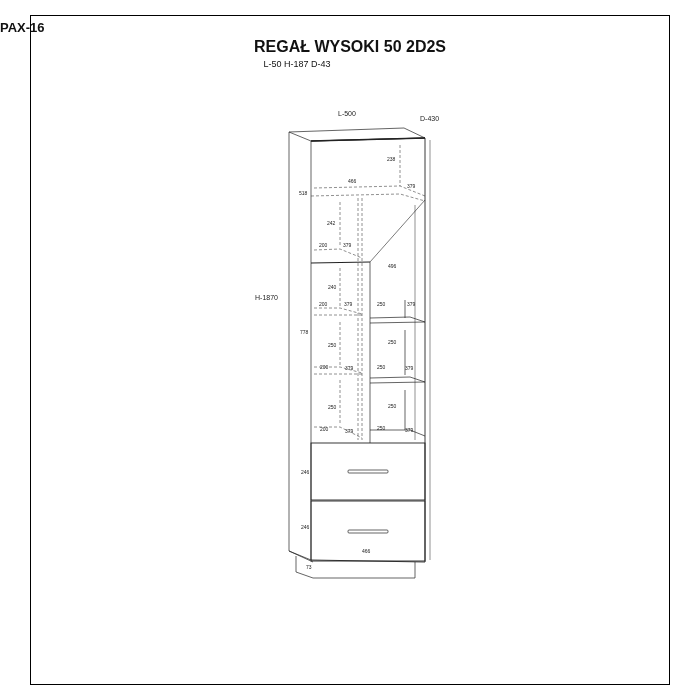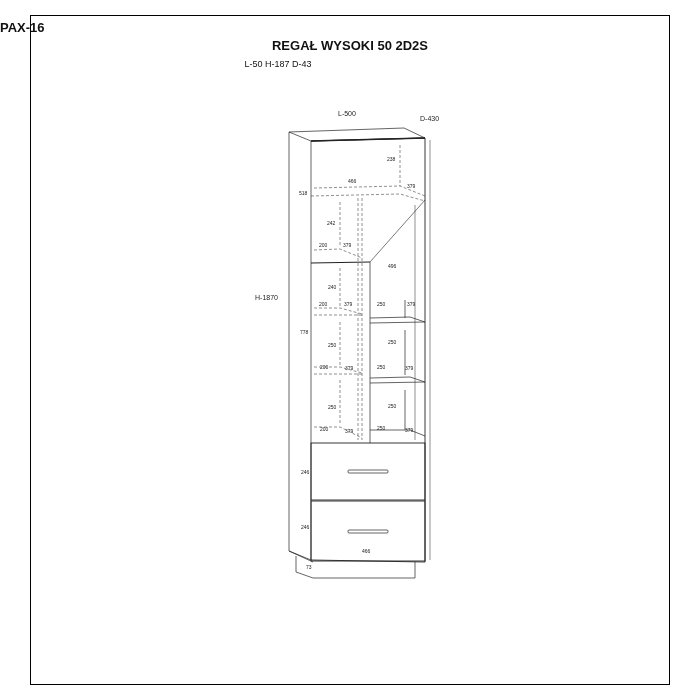--- a/index.html
+++ b/index.html
@@ -1,20 +1,20 @@
 <!DOCTYPE html>
 <html><head>
 <meta charset="utf-8">
 <style>
   html,body{margin:0;padding:0;background:#ffffff;}
   body{width:700px;height:700px;position:relative;overflow:hidden;font-family:"Liberation Sans",sans-serif;}
   .sheet{position:absolute;left:30px;top:15px;width:640px;height:670px;border:1px solid #000;box-sizing:border-box;background:#fff;}
   .t1{position:absolute;left:0;width:700px;top:20px;text-align:left;font-weight:bold;font-size:13px;color:#111;}
-  .t2{position:absolute;left:0;width:700px;top:38px;text-align:center;font-weight:bold;font-size:13px;color:#111;}
-  .t3{position:absolute;left:0;width:556px;top:59px;text-align:center;font-size:9px;color:#111;}
+  .t2{position:absolute;left:0;width:700px;top:38px;text-align:center;font-weight:bold;font-size:16px;color:#111;}
+  .t3{position:absolute;left:0;width:556px;top:59px;text-align:center;font-size:9px;color:#111;padding-left:19px;}
   svg{position:absolute;left:0;top:0;}
   svg text{font-family:"Liberation Sans",sans-serif;font-size:5px;fill:#222;}
   svg text.big{font-size:7px;}
 </style>
 </head>
 <body>
 
 <div class="sheet"></div>
 <div class="t1">PAX-16</div>
 <div class="t2">REGAŁ WYSOKI 50 2D2S</div>

